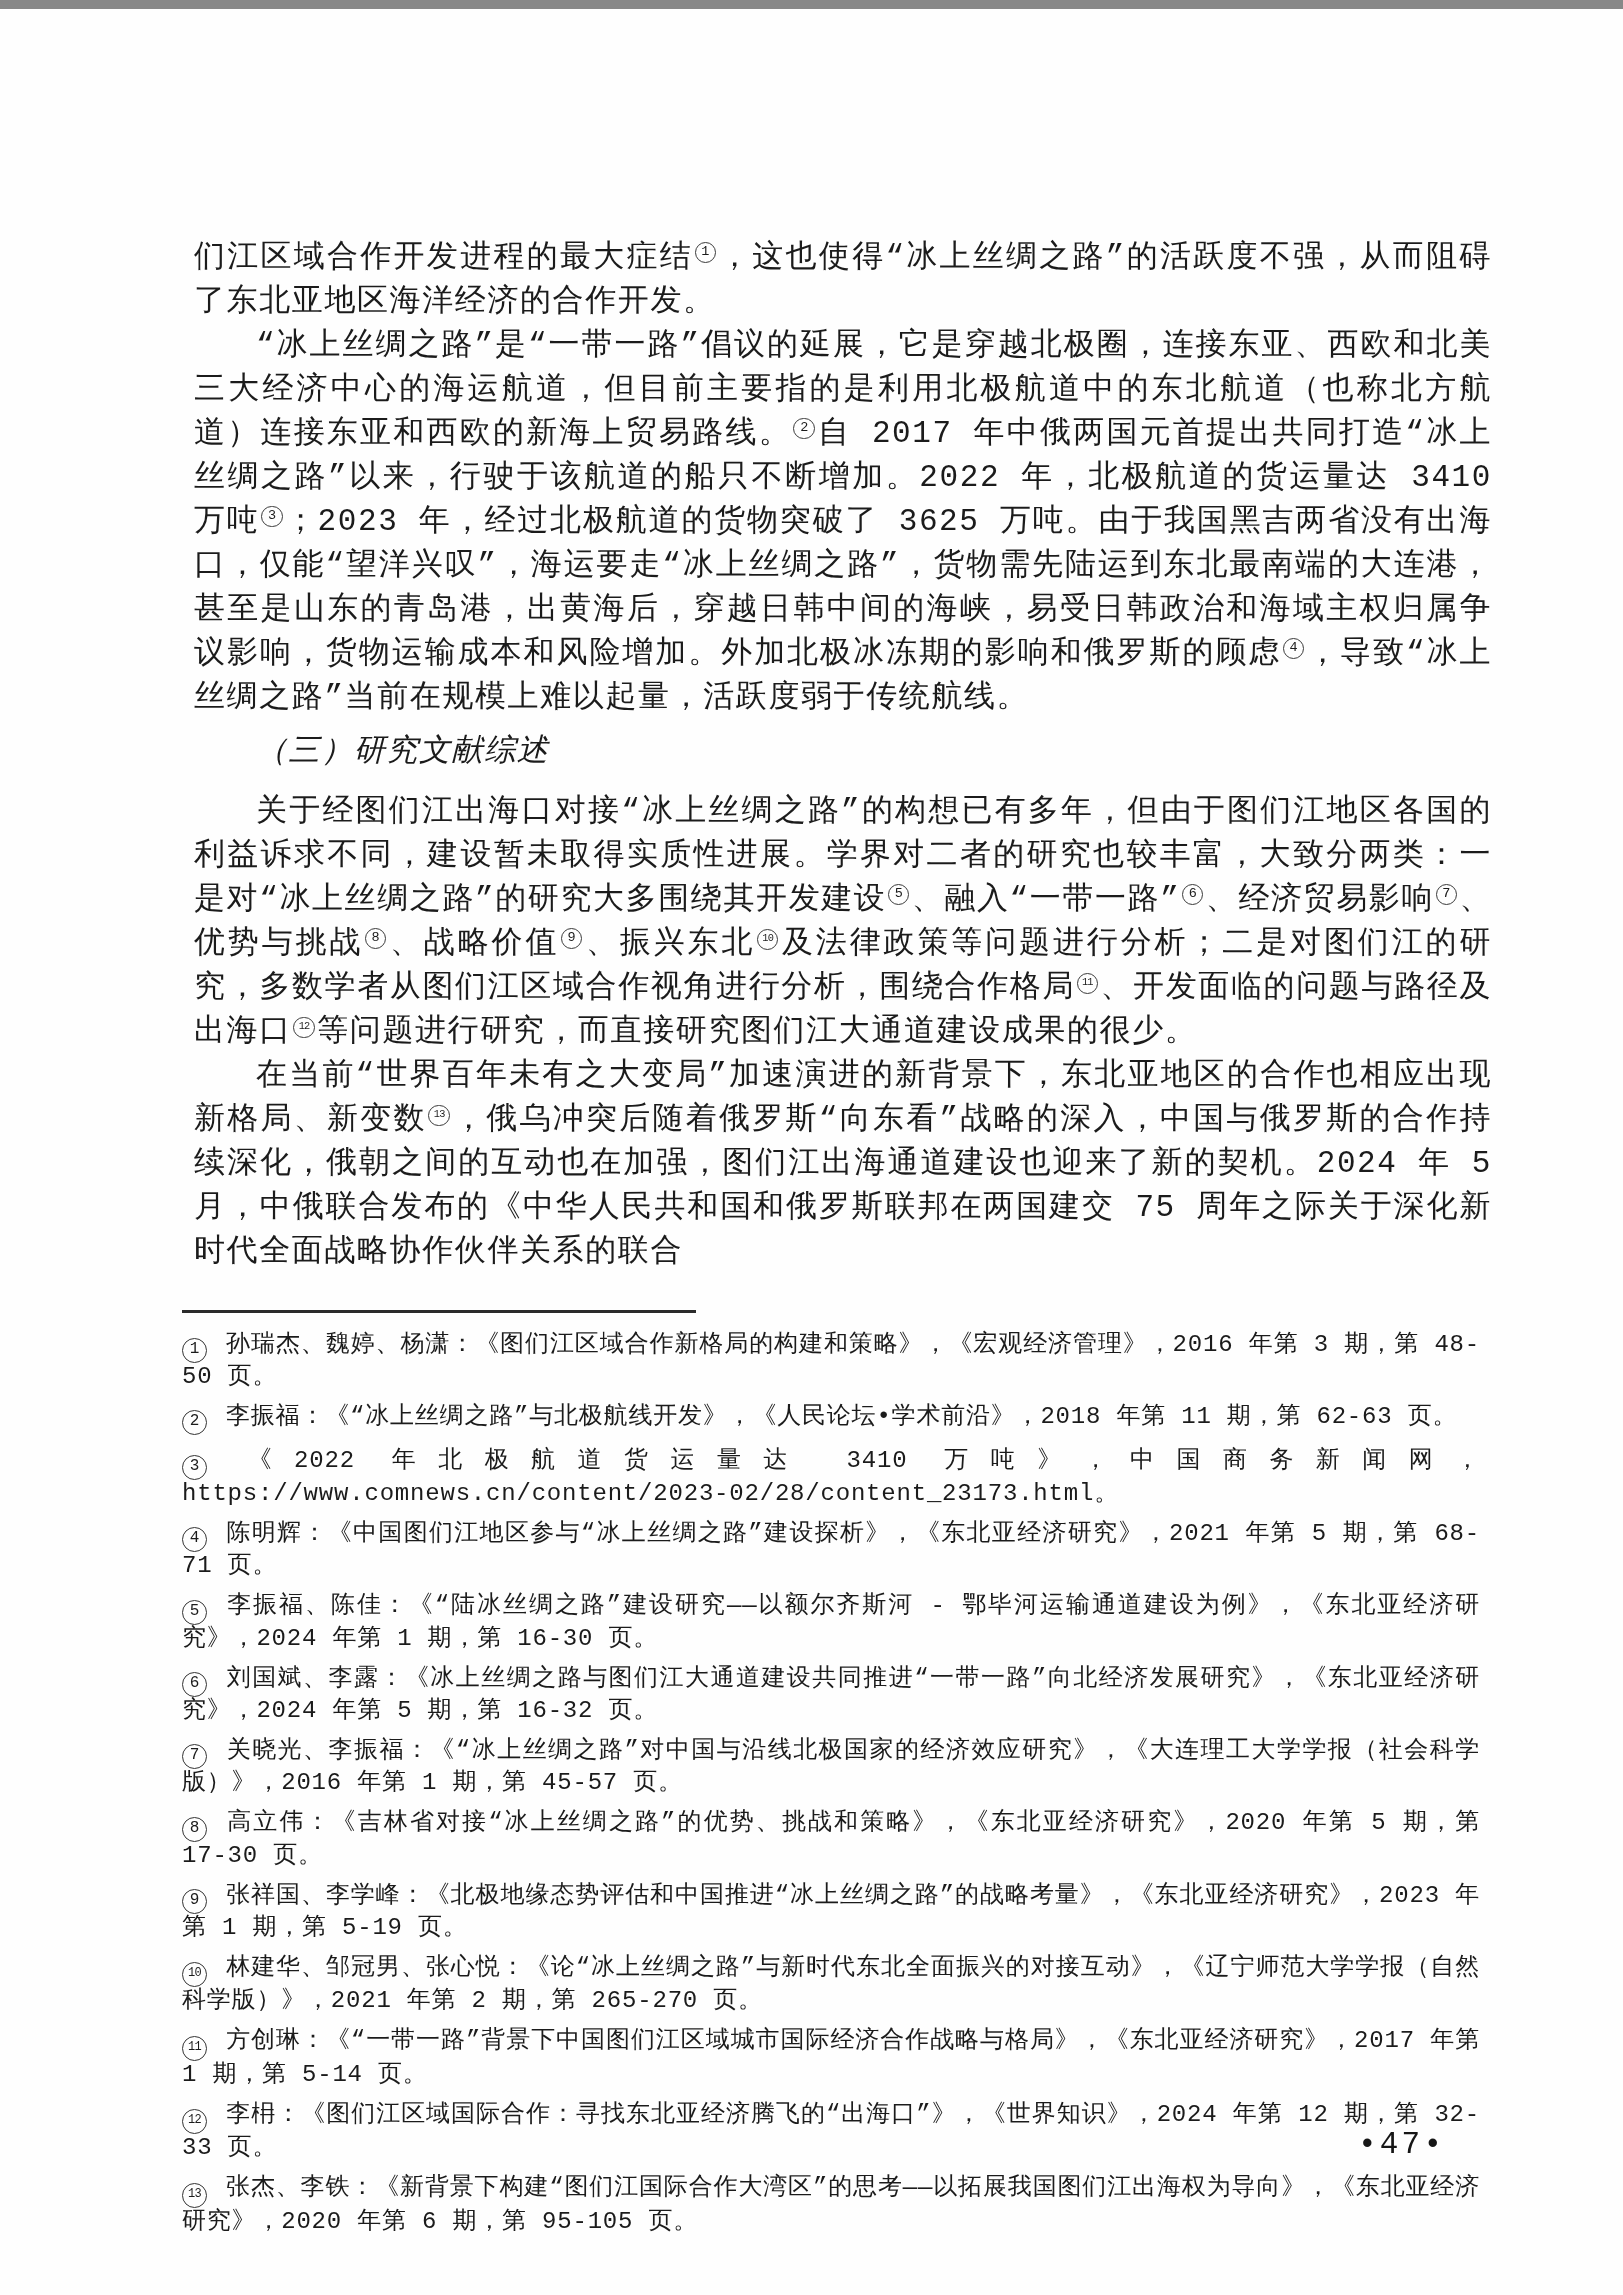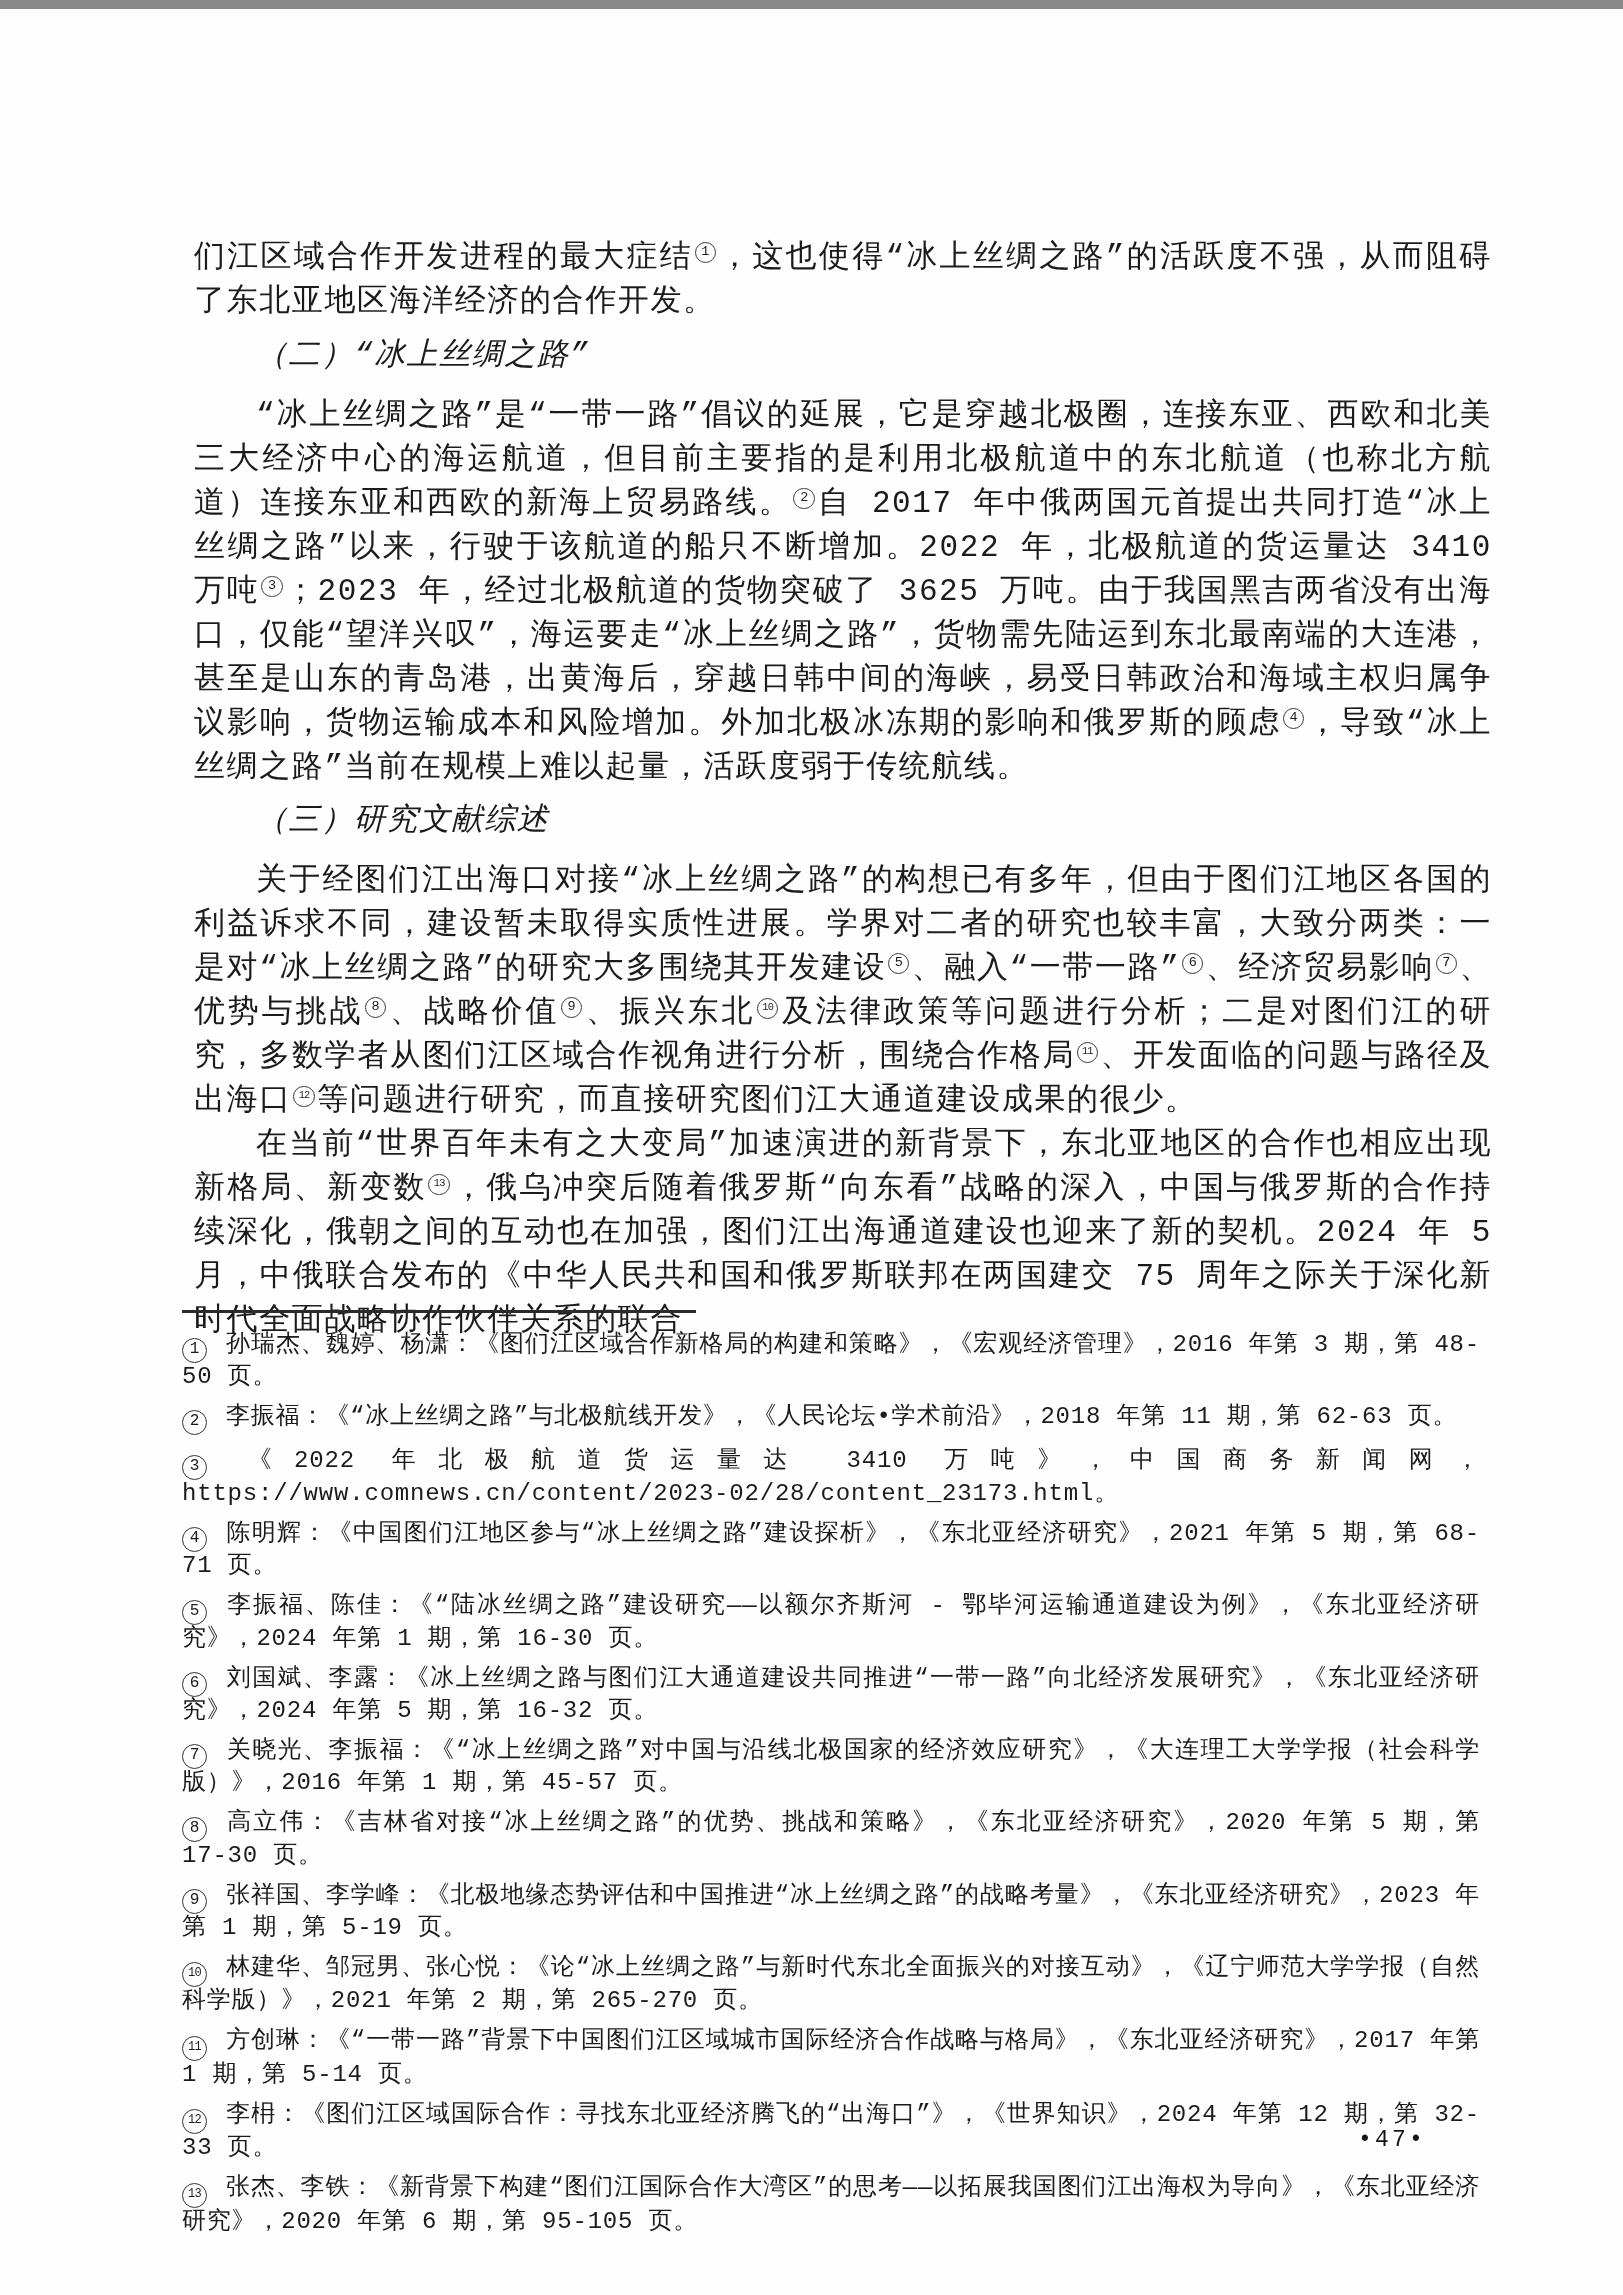--- a/index.html
+++ b/index.html
@@ -90,33 +90,32 @@
     vertical-align: -2.4px;
     margin-right: 19px;
   }
   .fn-no.two { font-size: 12px; letter-spacing: -0.8px; }
 
   
   .page-num {
     position: absolute;
     top: 2118px;
     left: 1358px;
-    font-size: 23px;
+    font-size: 31px;
     letter-spacing: 3.2px;
     color: #161616;
   }
 </style>
 </head>
 <body>
 
 <div class="page">
 
   <div class="body-text">
       <div class="para">们江区域合作开发进程的最大症结<sup class="circ">1</sup>，这也使得“冰上丝绸之路”的活跃度不强，从而阻碍了东北亚地区海洋经济的合作开发。</div>
-      <div class="heading">（二）“冰上丝绸之路”</div>
       <div class="para indent">“冰上丝绸之路”是“一带一路”倡议的延展，它是穿越北极圈，连接东亚、西欧和北美三大经济中心的海运航道，但目前主要指的是利用北极航道中的东北航道（也称北方航道）连接东亚和西欧的新海上贸易路线。<sup class="circ">2</sup>自 2017 年中俄两国元首提出共同打造“冰上丝绸之路”以来，行驶于该航道的船只不断增加。2022 年，北极航道的货运量达 3410 万吨<sup class="circ">3</sup>；2023 年，经过北极航道的货物突破了 3625 万吨。由于我国黑吉两省没有出海口，仅能“望洋兴叹”，海运要走“冰上丝绸之路”，货物需先陆运到东北最南端的大连港，甚至是山东的青岛港，出黄海后，穿越日韩中间的海峡，易受日韩政治和海域主权归属争议影响，货物运输成本和风险增加。外加北极冰冻期的影响和俄罗斯的顾虑<sup class="circ">4</sup>，导致“冰上丝绸之路”当前在规模上难以起量，活跃度弱于传统航线。</div>
       <div class="heading">（三）研究文献综述</div>
       <div class="para indent">关于经图们江出海口对接“冰上丝绸之路”的构想已有多年，但由于图们江地区各国的利益诉求不同，建设暂未取得实质性进展。学界对二者的研究也较丰富，大致分两类：一是对“冰上丝绸之路”的研究大多围绕其开发建设<sup class="circ">5</sup>、融入“一带一路”<sup class="circ">6</sup>、经济贸易影响<sup class="circ">7</sup>、优势与挑战<sup class="circ">8</sup>、战略价值<sup class="circ">9</sup>、振兴东北<sup class="circ two">10</sup>及法律政策等问题进行分析；二是对图们江的研究，多数学者从图们江区域合作视角进行分析，围绕合作格局<sup class="circ two">11</sup>、开发面临的问题与路径及出海口<sup class="circ two">12</sup>等问题进行研究，而直接研究图们江大通道建设成果的很少。</div>
       <div class="para indent">在当前“世界百年未有之大变局”加速演进的新背景下，东北亚地区的合作也相应出现新格局、新变数<sup class="circ two">13</sup>，俄乌冲突后随着俄罗斯“向东看”战略的深入，中国与俄罗斯的合作持续深化，俄朝之间的互动也在加强，图们江出海通道建设也迎来了新的契机。2024 年 5 月，中俄联合发布的《中华人民共和国和俄罗斯联邦在两国建交 75 周年之际关于深化新时代全面战略协作伙伴关系的联合</div>
     </div>
 
   <div class="footnote-area">
     <div class="fn-rule"></div>
     <div>
         <div class="footnote"><span class="fn-no">1</span><span class="fn-text">孙瑞杰、魏婷、杨潇：《图们江区域合作新格局的构建和策略》，《宏观经济管理》，2016 年第 3 期，第 48-50 页。</span></div>

